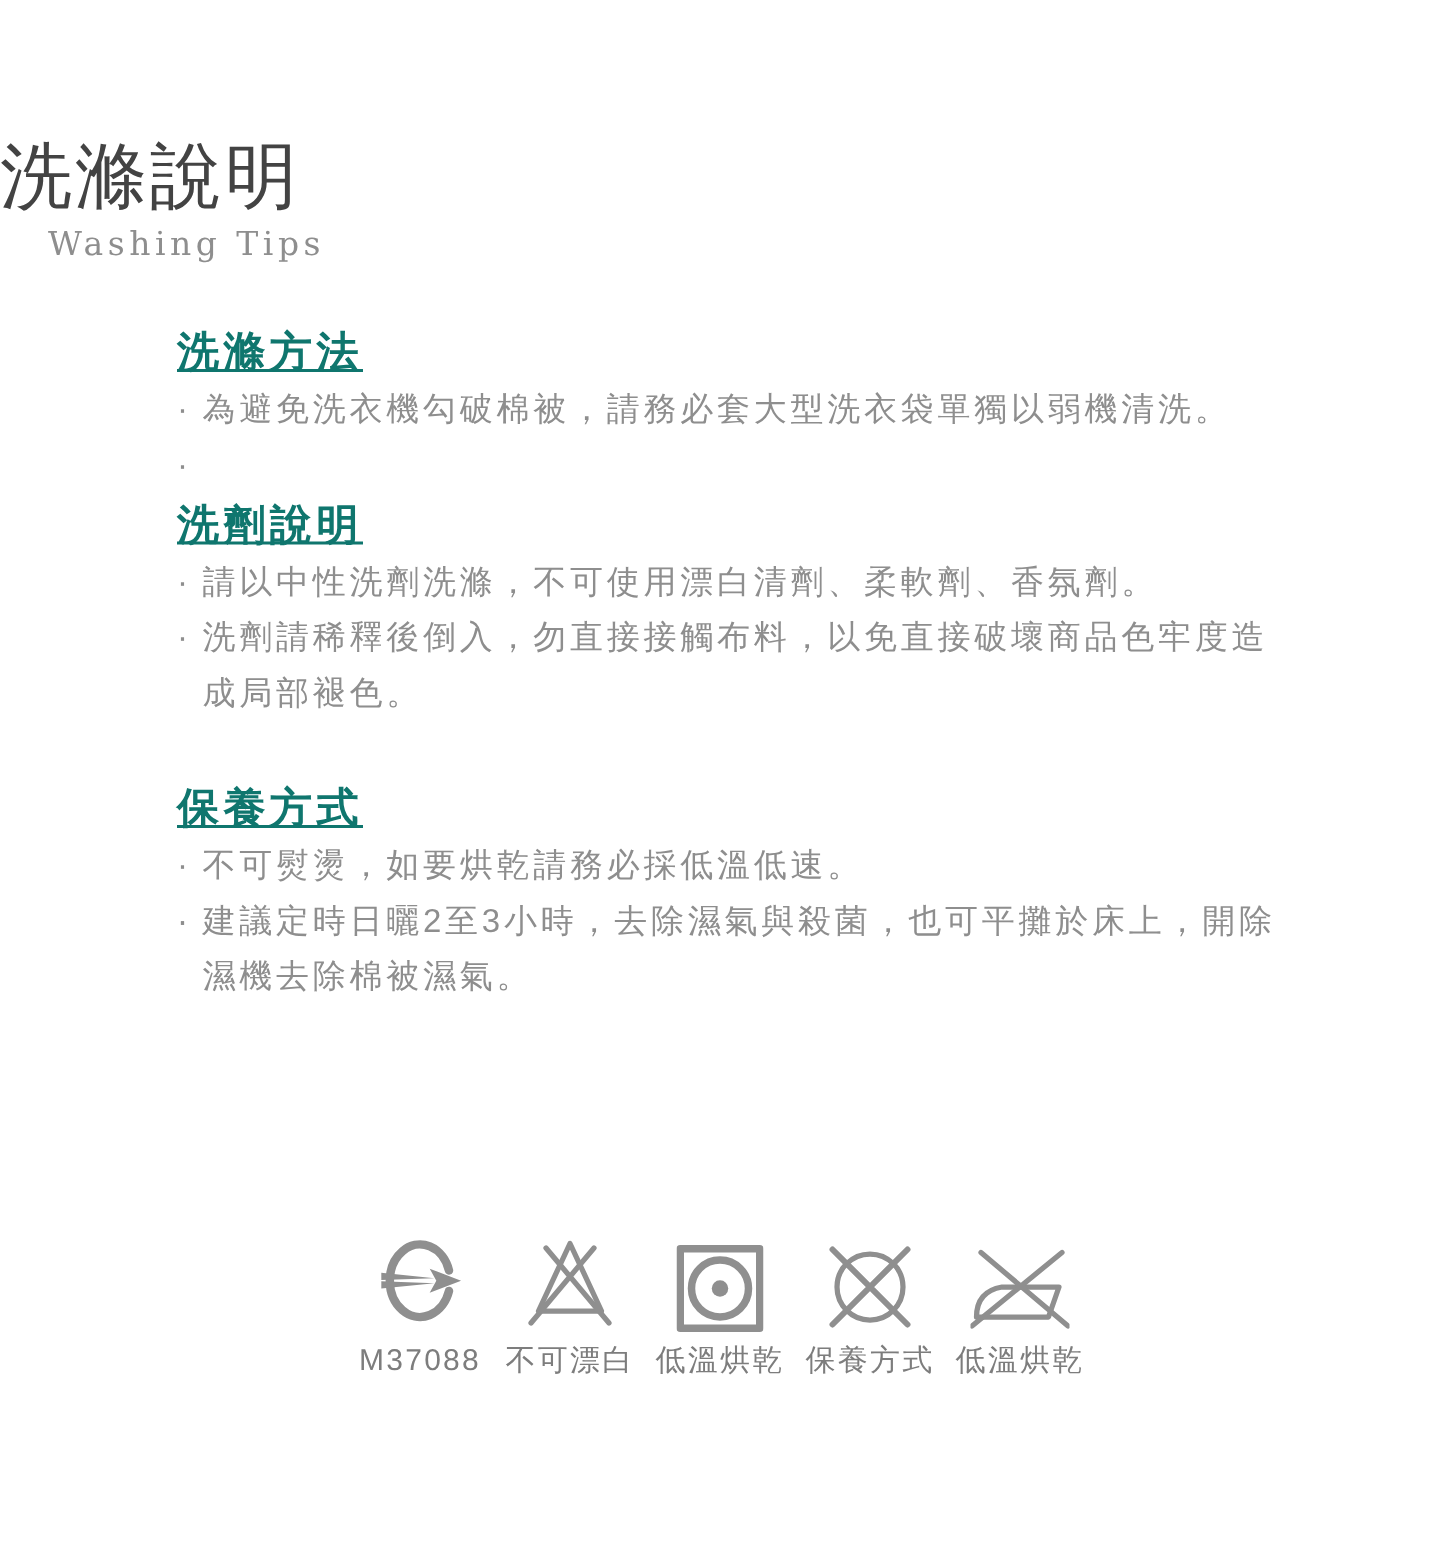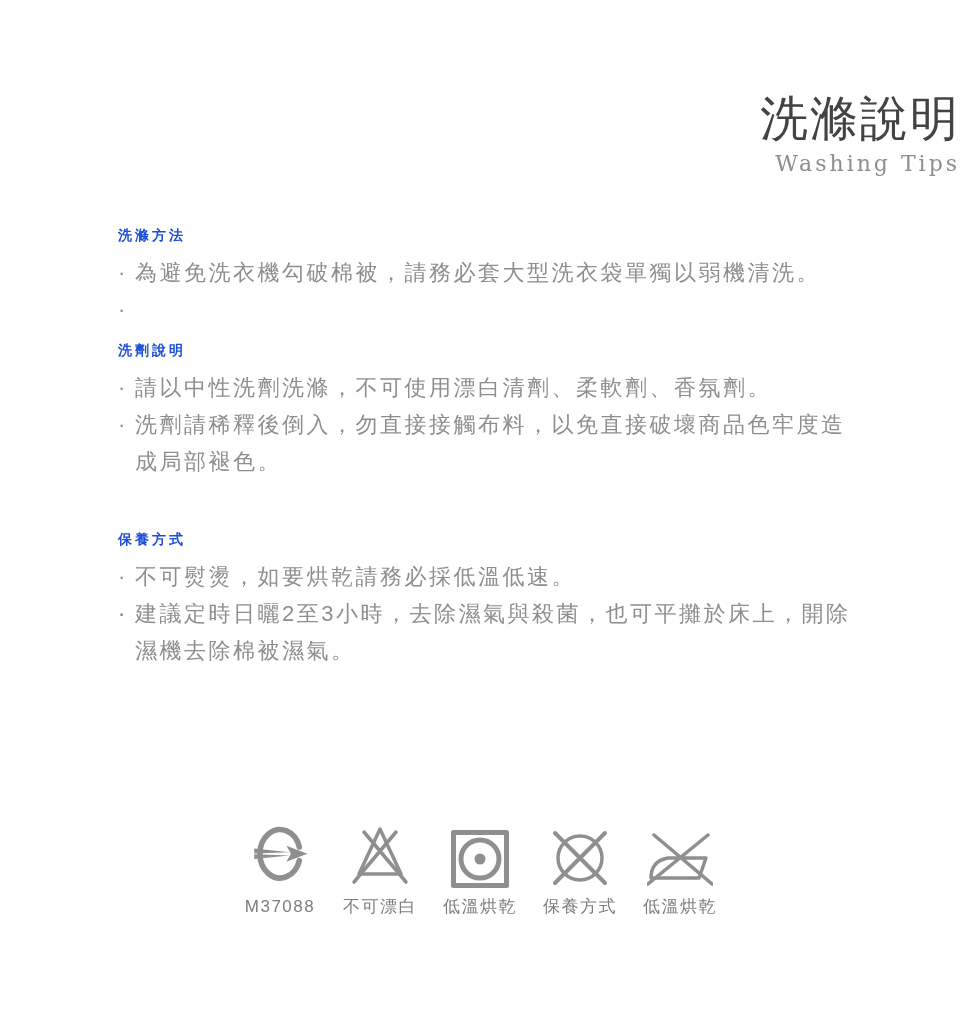--- a/index.html
+++ b/index.html
@@ -1,52 +1,52 @@
 <!DOCTYPE html>
 <html><head>
 <meta charset="utf-8">
 <style>
   html, body { margin:0; padding:0; background:#ffffff; }
   .page {
     position:relative; width:960px; height:1036px; background:#ffffff;
     overflow:hidden;
     font-family:"Liberation Sans","DejaVu Sans",sans-serif;
   }
-  .hero { text-align:right; padding-top:90px; }
+  .hero { text-align:left; padding-top:90px; }
   .hero h1 {
     margin:0; font-family:"DejaVu Serif","Liberation Serif",serif;
     font-size:48px; font-weight:400; color:#434343;
     letter-spacing:2px; line-height:56px;
   }
   .hero .subtitle {
     margin-top:4px; font-family:"DejaVu Serif","Liberation Serif",serif;
     font-size:22px; color:#8e8e8e; letter-spacing:3px; line-height:28px;padding-left:32px;
   }
   .content { padding:42px 96px 0 118px; }
   .sect { margin:0 0 44px 0; }
   .sect h2 {
-    margin:0 0 4px 0; font-size:14px; font-weight:700; color:#1d4ed8;
-    letter-spacing:3px; line-height:30px;
+    margin:0 0 4px 0; font-size:28px; font-weight:700; color:#0f766e;
+    letter-spacing:3px; line-height:30px;text-decoration:underline;
   }
   .sect ul { list-style:none; margin:0; padding:0; }
   .sect li {
     position:relative; padding-left:17px;
     font-size:22px; color:#8e8e8e; letter-spacing:2.5px; line-height:37px;
   }
   .sect li .dot {
     position:absolute; left:0; top:0; color:#8e8e8e;
   }
   .care-row {
     position:absolute; top:818px; left:0; width:960px;
     display:flex; justify-content:center; gap:8px;
   }
   .care-item { width:92px; display:flex; flex-direction:column; align-items:center; }
   .care-item .icon-box { height:70px; display:flex; align-items:flex-end; justify-content:center; }
   .care-item .care-label {
-    margin-top:7px; font-size:17px; color:#7d7d7d; letter-spacing:1.5px;
+    margin-top:7px; font-size:20px; color:#7d7d7d; letter-spacing:1.5px;
     white-space:nowrap; line-height:24px;
   }
   .care-item svg { display:block; }
   .stroke { fill:none; stroke:#8f8f8f; stroke-linejoin:round; stroke-linecap:round; }
   .fillg { fill:#8f8f8f; stroke:none; }
   svg text { font-family:"Liberation Sans","DejaVu Sans",sans-serif; fill:#8f8f8f; }
 </style>
 </head>
 <body>
 

